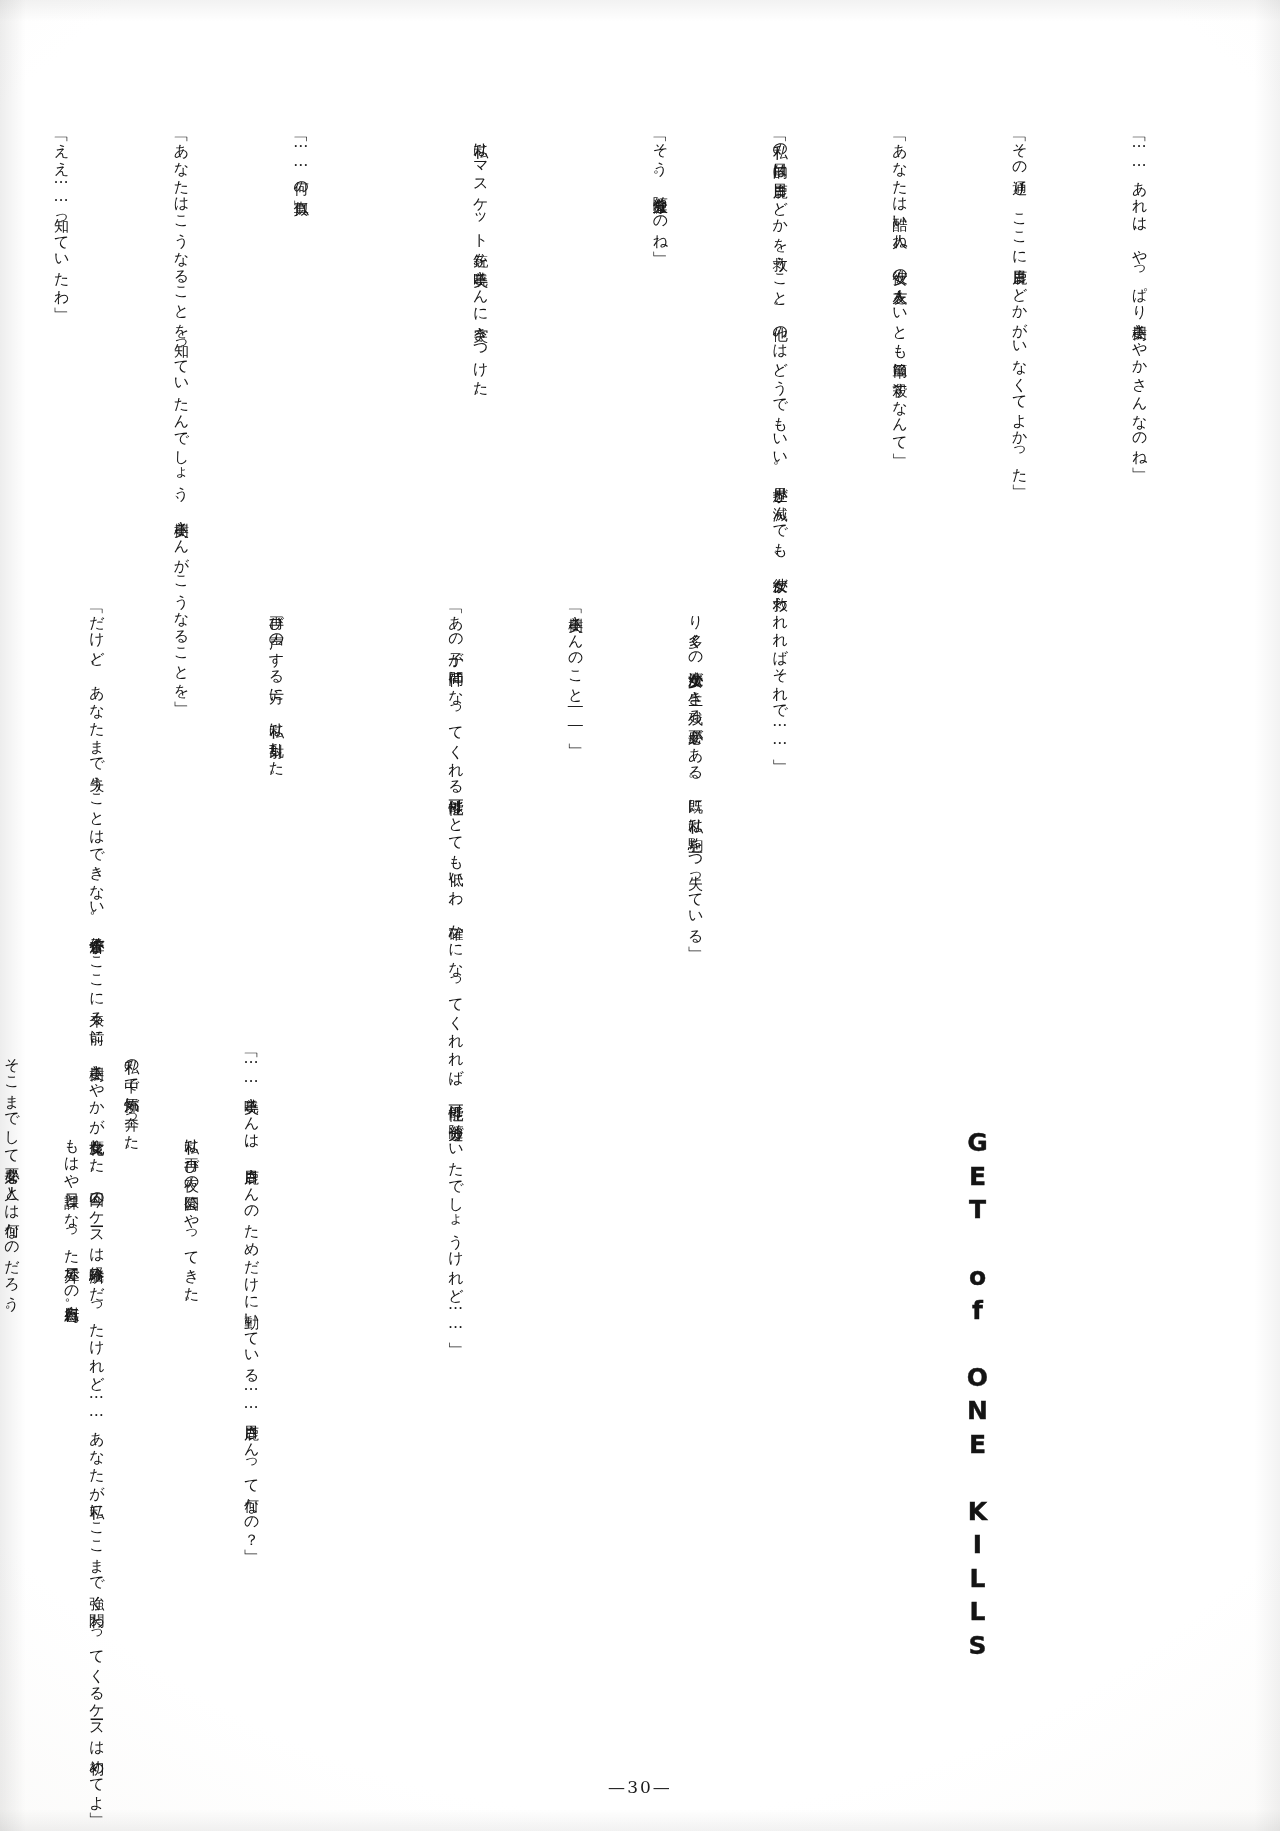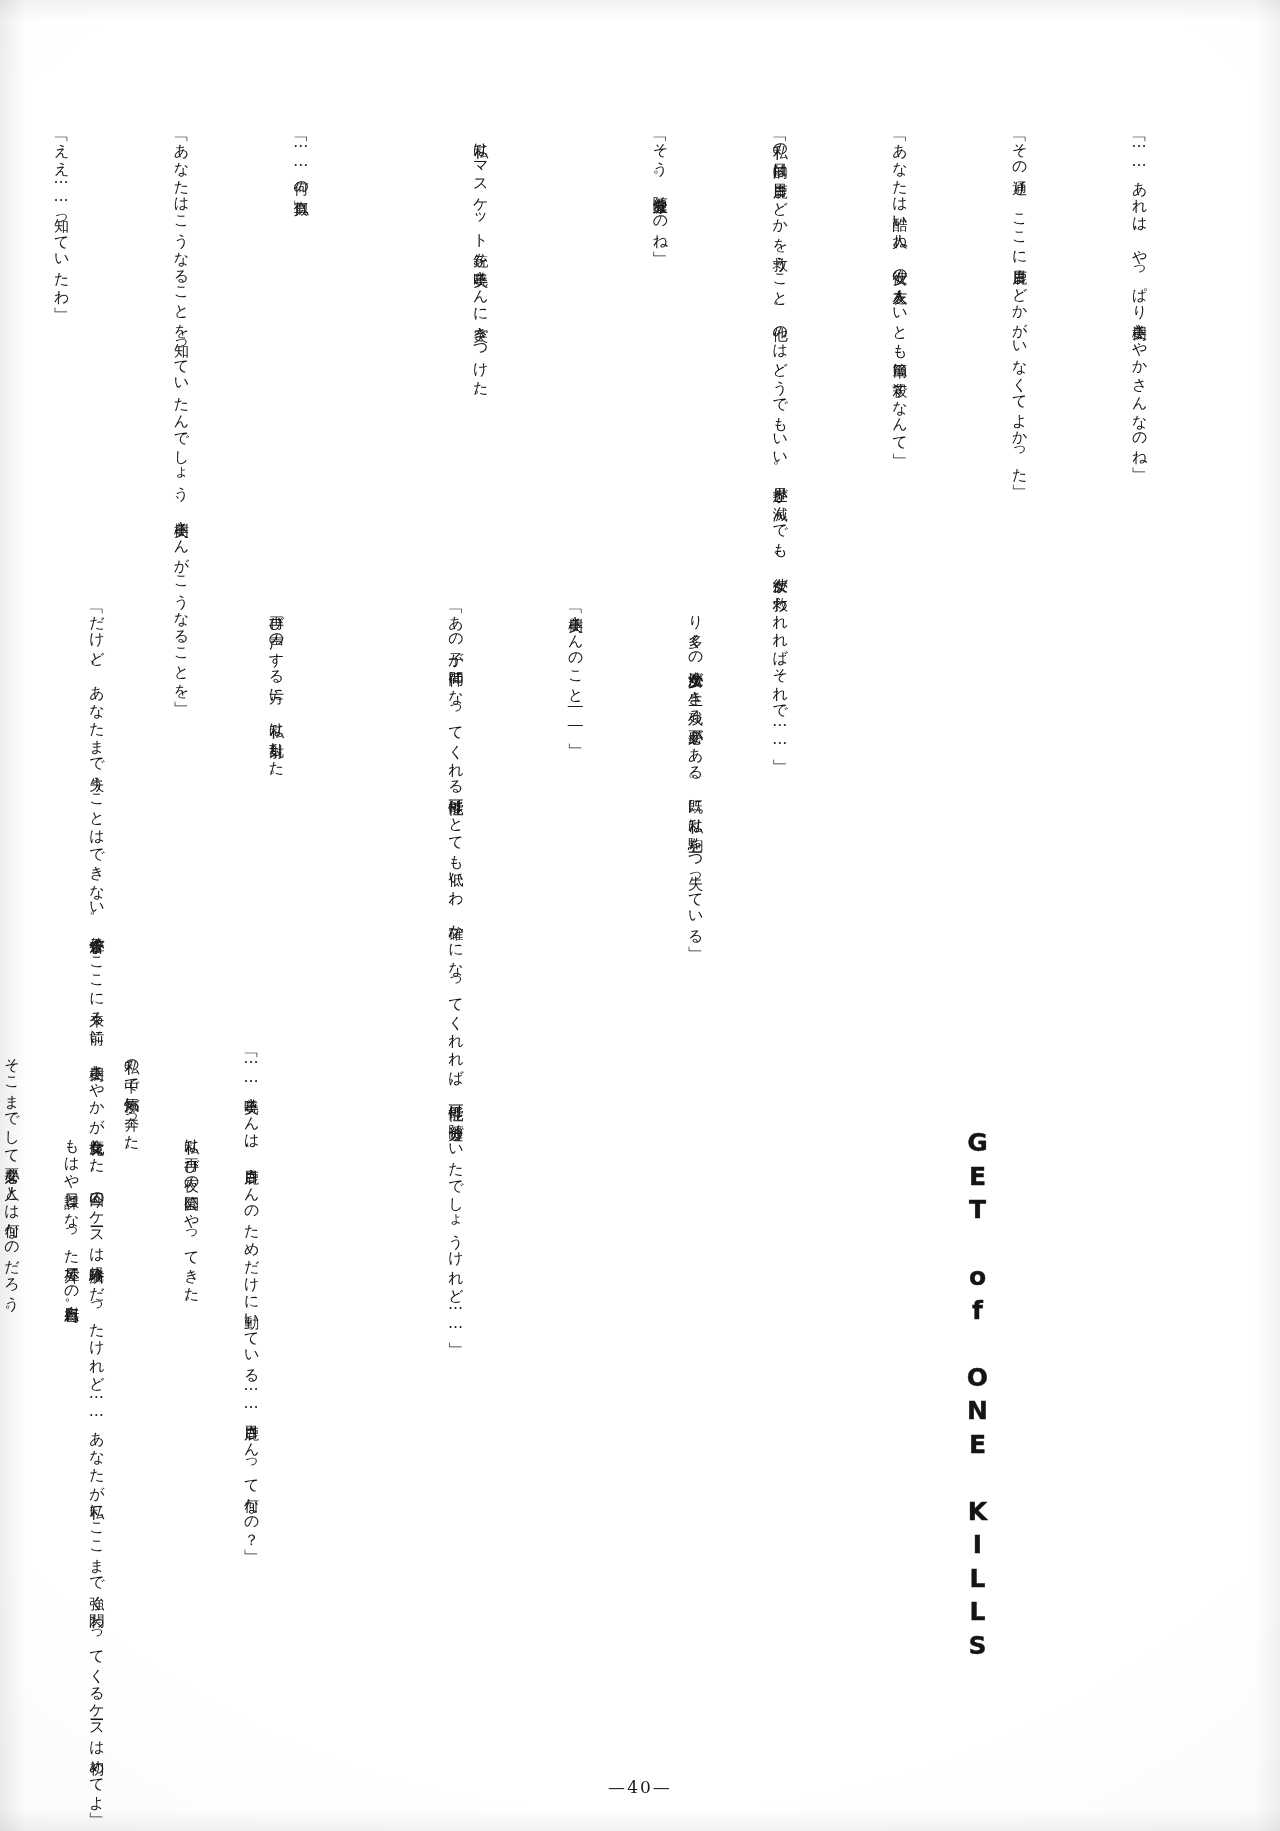--- a/index.html
+++ b/index.html
@@ -190,15 +190,15 @@
     <p class="vline">私は再び夜の公園にやってきた。</p>
     <p class="vline">もはや日課となった屋外での自慰行為。</p>
     
     
     <span class="gap"></span>
     
     
     
   </div>
 
-  <div id="page-number">—40—</div>
+  <div id="page-number">—30—</div>
 
 </div>
 
 </body></html>

